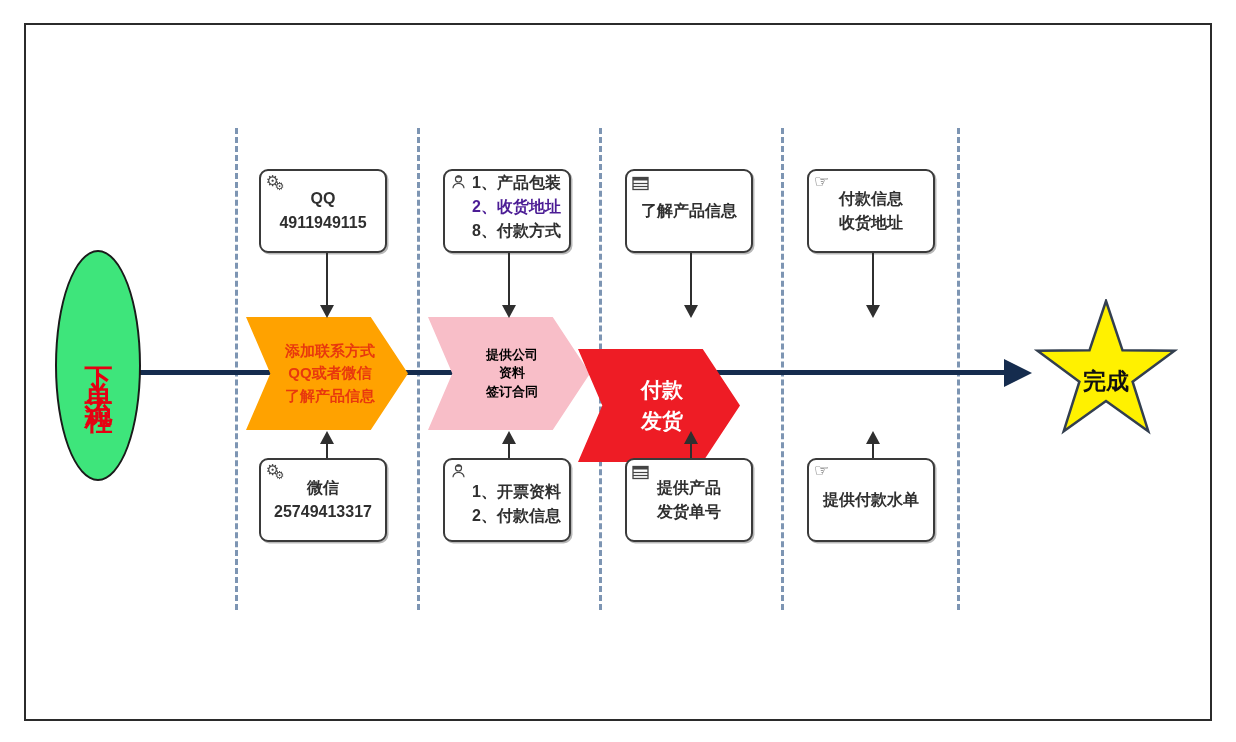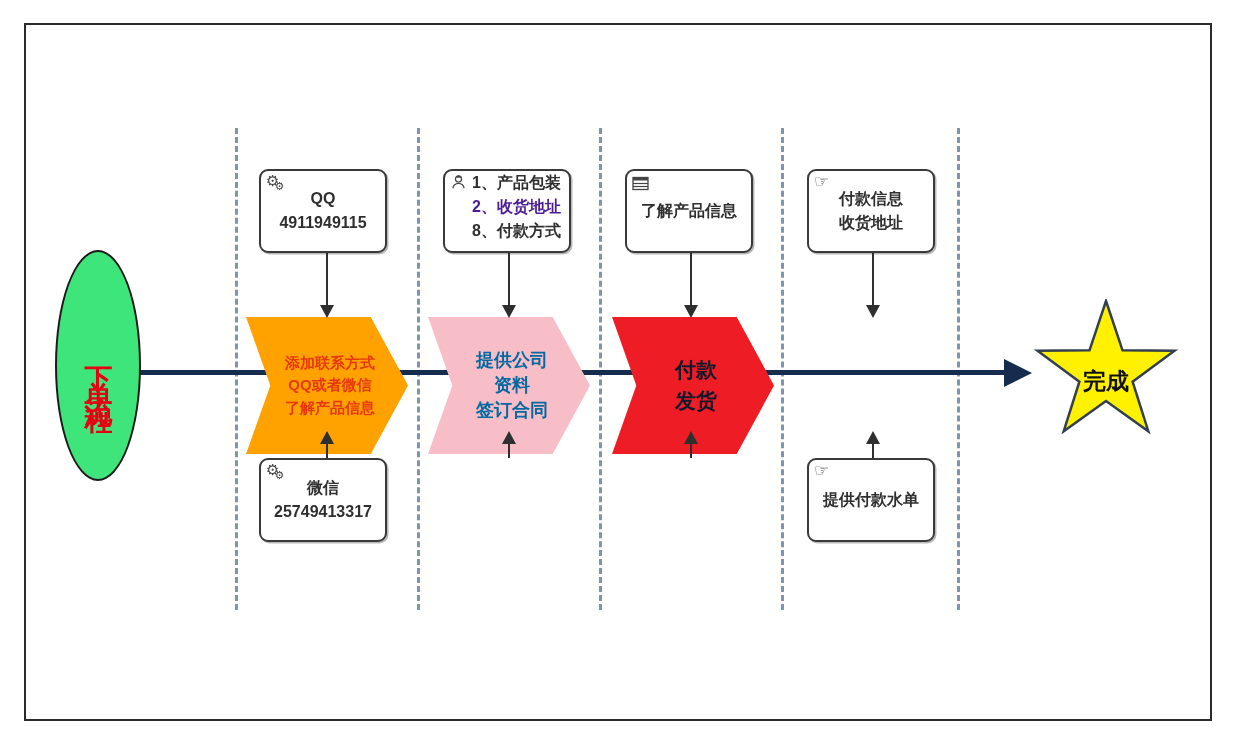--- a/index.html
+++ b/index.html
@@ -16,27 +16,27 @@
   .main-arrowhead{position:absolute;left:1004px;top:359px;width:0;height:0;
     border-top:14px solid transparent;border-bottom:14px solid transparent;border-left:28px solid #152c4e;}
 
   
   .start-ellipse{position:absolute;left:55px;top:250px;width:82px;height:227px;background:#3ee57b;
     border:2px solid #1a1a1a;border-radius:50%;display:flex;align-items:center;justify-content:center;}
   .start-label{writing-mode:vertical-rl;color:#e60012;font-weight:bold;font-size:28px;
     letter-spacing:14px;margin-top:14px;}
 
   
-  .chevron{position:absolute;top:317px;width:162px;height:137px;
+  .chevron{position:absolute;top:317px;width:162px;height:113px;
     clip-path:polygon(0 0,77% 0,100% 50%,77% 100%,0 100%,15% 50%);
     display:flex;align-items:center;justify-content:center;text-align:center;
     font-weight:bold;white-space:pre-line;padding-left:6px;box-sizing:border-box;}
   .chev1{left:246px;background:#ffa200;color:#e8380d;font-size:15px;line-height:1.5;}
-  .chev2{left:428px;background:#f8bec8;color:#0369a1;font-size:18px;line-height:1.4;}
-  .chev3{left:612px;background:#ee1c25;color:#0f172a;font-size:21px;line-height:1.45;}
+  .chev2{left:428px;background:#f8bec8;color:#000000;font-size:13px;line-height:1.4;}
+  .chev3{left:578px;background:#ee1c25;color:#ffffff;font-size:21px;line-height:1.45;margin-top:32px;}
   .chev4{left:792px;background:#23dfe8;color:#ffffff;font-size:20px;line-height:1.45;}
 
   
   .note-box{position:absolute;width:128px;height:84px;background:#fff;border:2px solid #3a3a3a;
     border-radius:9px;box-shadow:1.5px 1.5px 0 rgba(0,0,0,0.28);box-sizing:border-box;}
   .row-top{top:169px}.row-bottom{top:458px}
   .col1{left:259px}.col2{left:443px}.col3{left:625px}.col4{left:807px}
   .note-icon{position:absolute;left:5px;top:2px;color:#444;line-height:1;}
   .gear-a{font-size:15px;}
   .gear-b{font-size:11px;display:inline-block;margin-left:-5px;transform:translateY(4px);}
@@ -130,21 +130,48 @@
   </div>
 
   <div class="note-box row-bottom col1">
     <span class="note-icon"><span class="gear-a">⚙</span><span class="gear-b">⚙</span></span>
     <div class="note-body">
       <div class="note-line">微信</div>
       <div class="note-line">25749413317</div>
     </div>
   </div>
 
-
+  <div class="note-box row-bottom col2">
+    <span class="note-icon">
+      <svg width="17" height="17" viewBox="0 0 20 19">
+        <circle cx="10" cy="6.5" r="3.6" fill="none" stroke="#444" stroke-width="1.4"></circle>
+        <path d="M6.4 5.2 a3.7 3.7 0 0 1 7.2 0 z" fill="#444"></path>
+        <path d="M3.5 17.5 a6.5 5.8 0 0 1 13 0" fill="none" stroke="#444" stroke-width="1.4"></path>
+      </svg>
+    </span>
+    <div class="note-body list" style="padding-top:20px">
+      <div class="note-line">1、开票资料</div>
+      <div class="note-line">2、付款信息</div>
+    </div>
+  </div>
+
+  <div class="note-box row-bottom col3">
+    <span class="note-icon">
+      <svg width="17" height="15" viewBox="0 0 17 14" style="margin-top:3px">
+        <rect x="1" y="1" width="15" height="12" fill="none" stroke="#444" stroke-width="1.3"></rect>
+        <rect x="1" y="1" width="15" height="3" fill="#444"></rect>
+        <line x1="1" y1="7" x2="16" y2="7" stroke="#444" stroke-width="1.2"></line>
+        <line x1="1" y1="10" x2="16" y2="10" stroke="#444" stroke-width="1.2"></line>
+      </svg>
+    </span>
+    <div class="note-body">
+      <div class="note-line">提供产品</div>
+      <div class="note-line">发货单号</div>
+    </div>
+  </div>
 
   <div class="note-box row-bottom col4">
     <span class="note-icon"><span class="hand-glyph">☞</span></span>
     <div class="note-body">
       <div class="note-line">提供付款水单</div>
     </div>
   </div>
 
   <div class="vline" style="left:326px;top:253px;height:53px"></div>
   <div class="vhead-down" style="left:320px;top:305px"></div>

